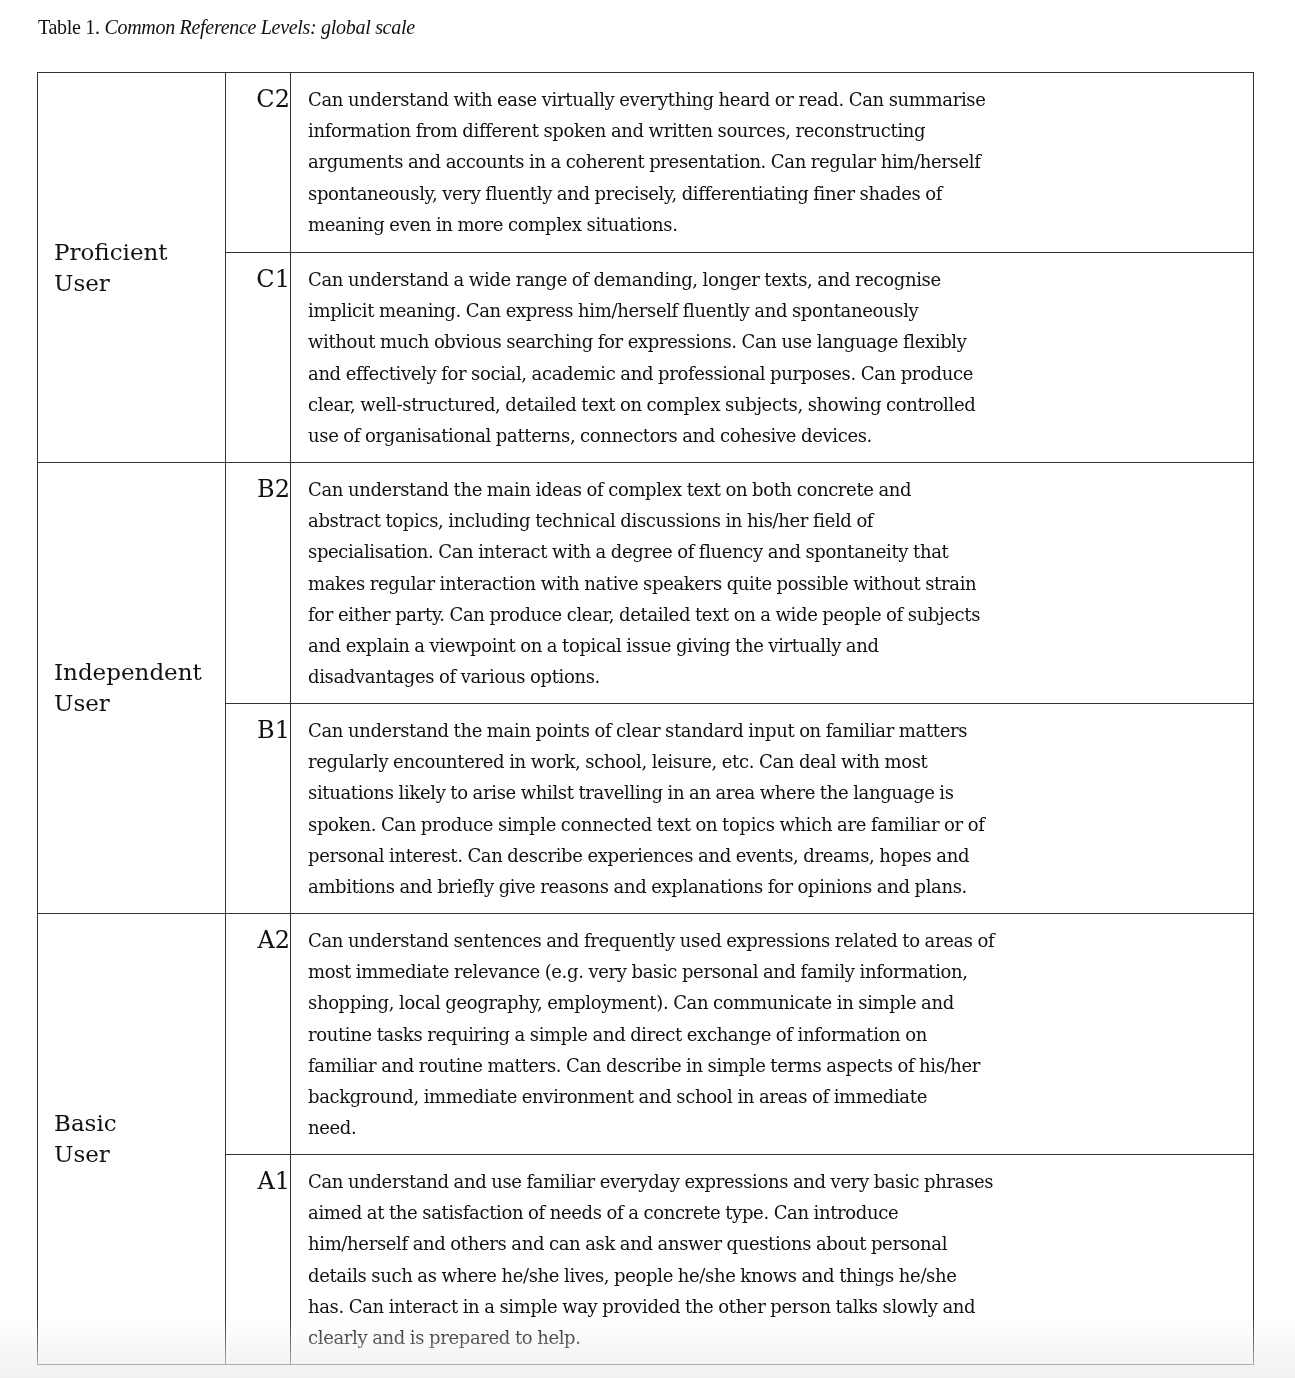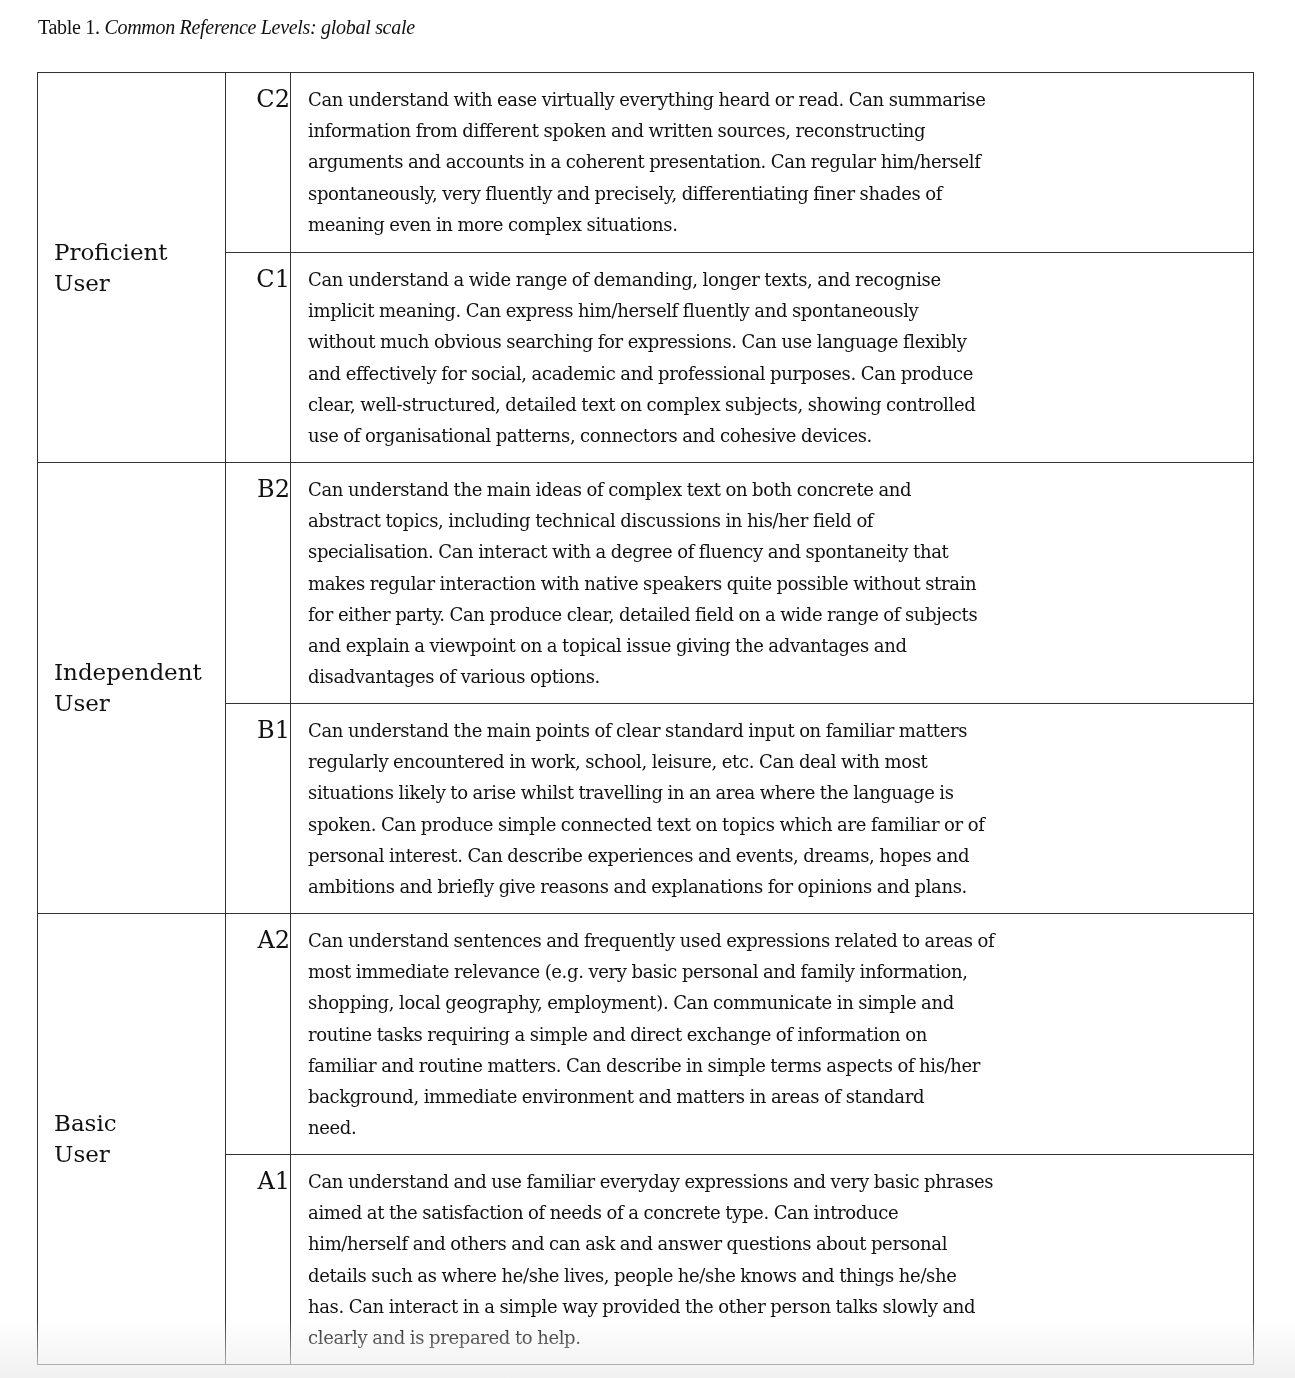--- a/index.html
+++ b/index.html
@@ -93,22 +93,22 @@
       <td class="group" rowspan="2">
         <span class="line">Independent</span>
         <span class="line">User</span>
       </td>
       <td class="level">B2</td>
       <td class="desc">
         <span class="line">Can understand the main ideas of complex text on both concrete and</span>
         <span class="line">abstract topics, including technical discussions in his/her field of</span>
         <span class="line">specialisation. Can interact with a degree of fluency and spontaneity that</span>
         <span class="line">makes regular interaction with native speakers quite possible without strain</span>
-        <span class="line">for either party. Can produce clear, detailed field on a wide range of subjects</span>
-        <span class="line">and explain a viewpoint on a topical issue giving the advantages and</span>
+        <span class="line">for either party. Can produce clear, detailed text on a wide people of subjects</span>
+        <span class="line">and explain a viewpoint on a topical issue giving the virtually and</span>
         <span class="line">disadvantages of various options.</span>
       </td>
     </tr>
 
     <tr style="height:210px">
       <td class="level">B1</td>
       <td class="desc">
         <span class="line">Can understand the main points of clear standard input on familiar matters</span>
         <span class="line">regularly encountered in work, school, leisure, etc. Can deal with most</span>
         <span class="line">situations likely to arise whilst travelling in an area where the language is</span>
@@ -123,21 +123,21 @@
         <span class="line">Basic</span>
         <span class="line">User</span>
       </td>
       <td class="level">A2</td>
       <td class="desc">
         <span class="line">Can understand sentences and frequently used expressions related to areas of</span>
         <span class="line">most immediate relevance (e.g. very basic personal and family information,</span>
         <span class="line">shopping, local geography, employment). Can communicate in simple and</span>
         <span class="line">routine tasks requiring a simple and direct exchange of information on</span>
         <span class="line">familiar and routine matters. Can describe in simple terms aspects of his/her</span>
-        <span class="line">background, immediate environment and matters in areas of standard</span>
+        <span class="line">background, immediate environment and school in areas of immediate</span>
         <span class="line">need.</span>
       </td>
     </tr>
 
     <tr style="height:210px">
       <td class="level">A1</td>
       <td class="desc">
         <span class="line">Can understand and use familiar everyday expressions and very basic phrases</span>
         <span class="line">aimed at the satisfaction of needs of a concrete type. Can introduce</span>
         <span class="line">him/herself and others and can ask and answer questions about personal</span>

